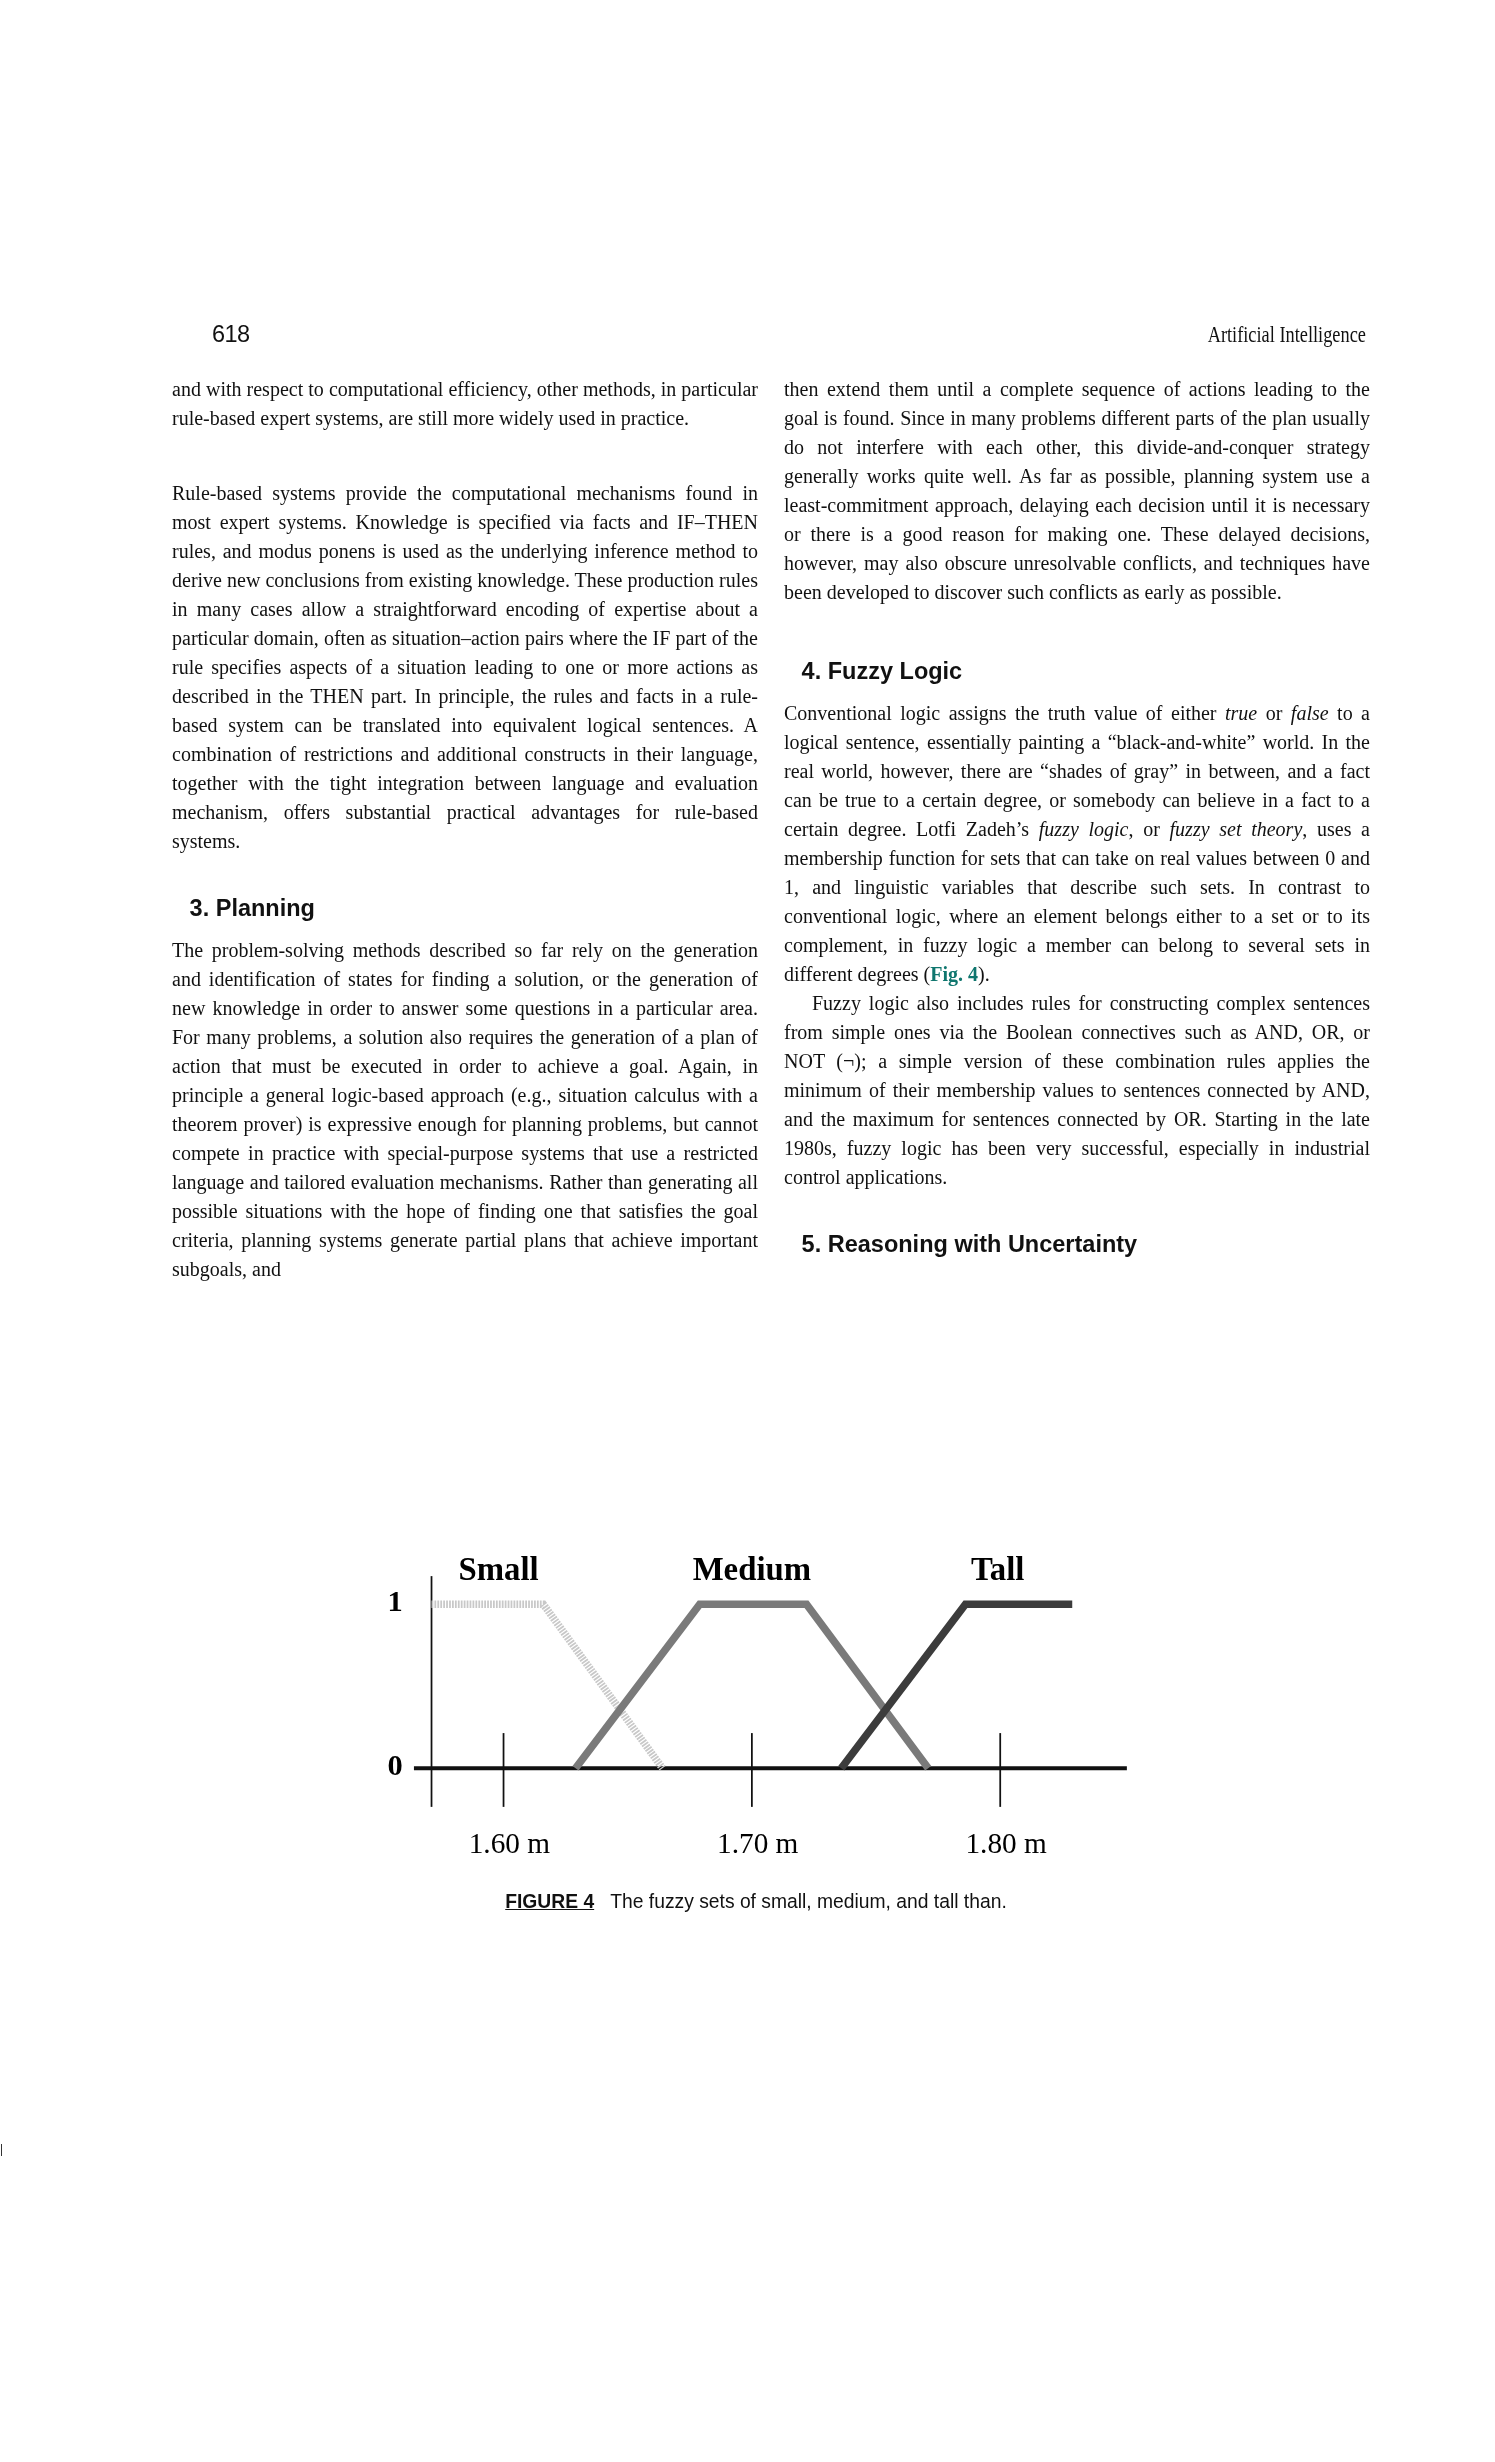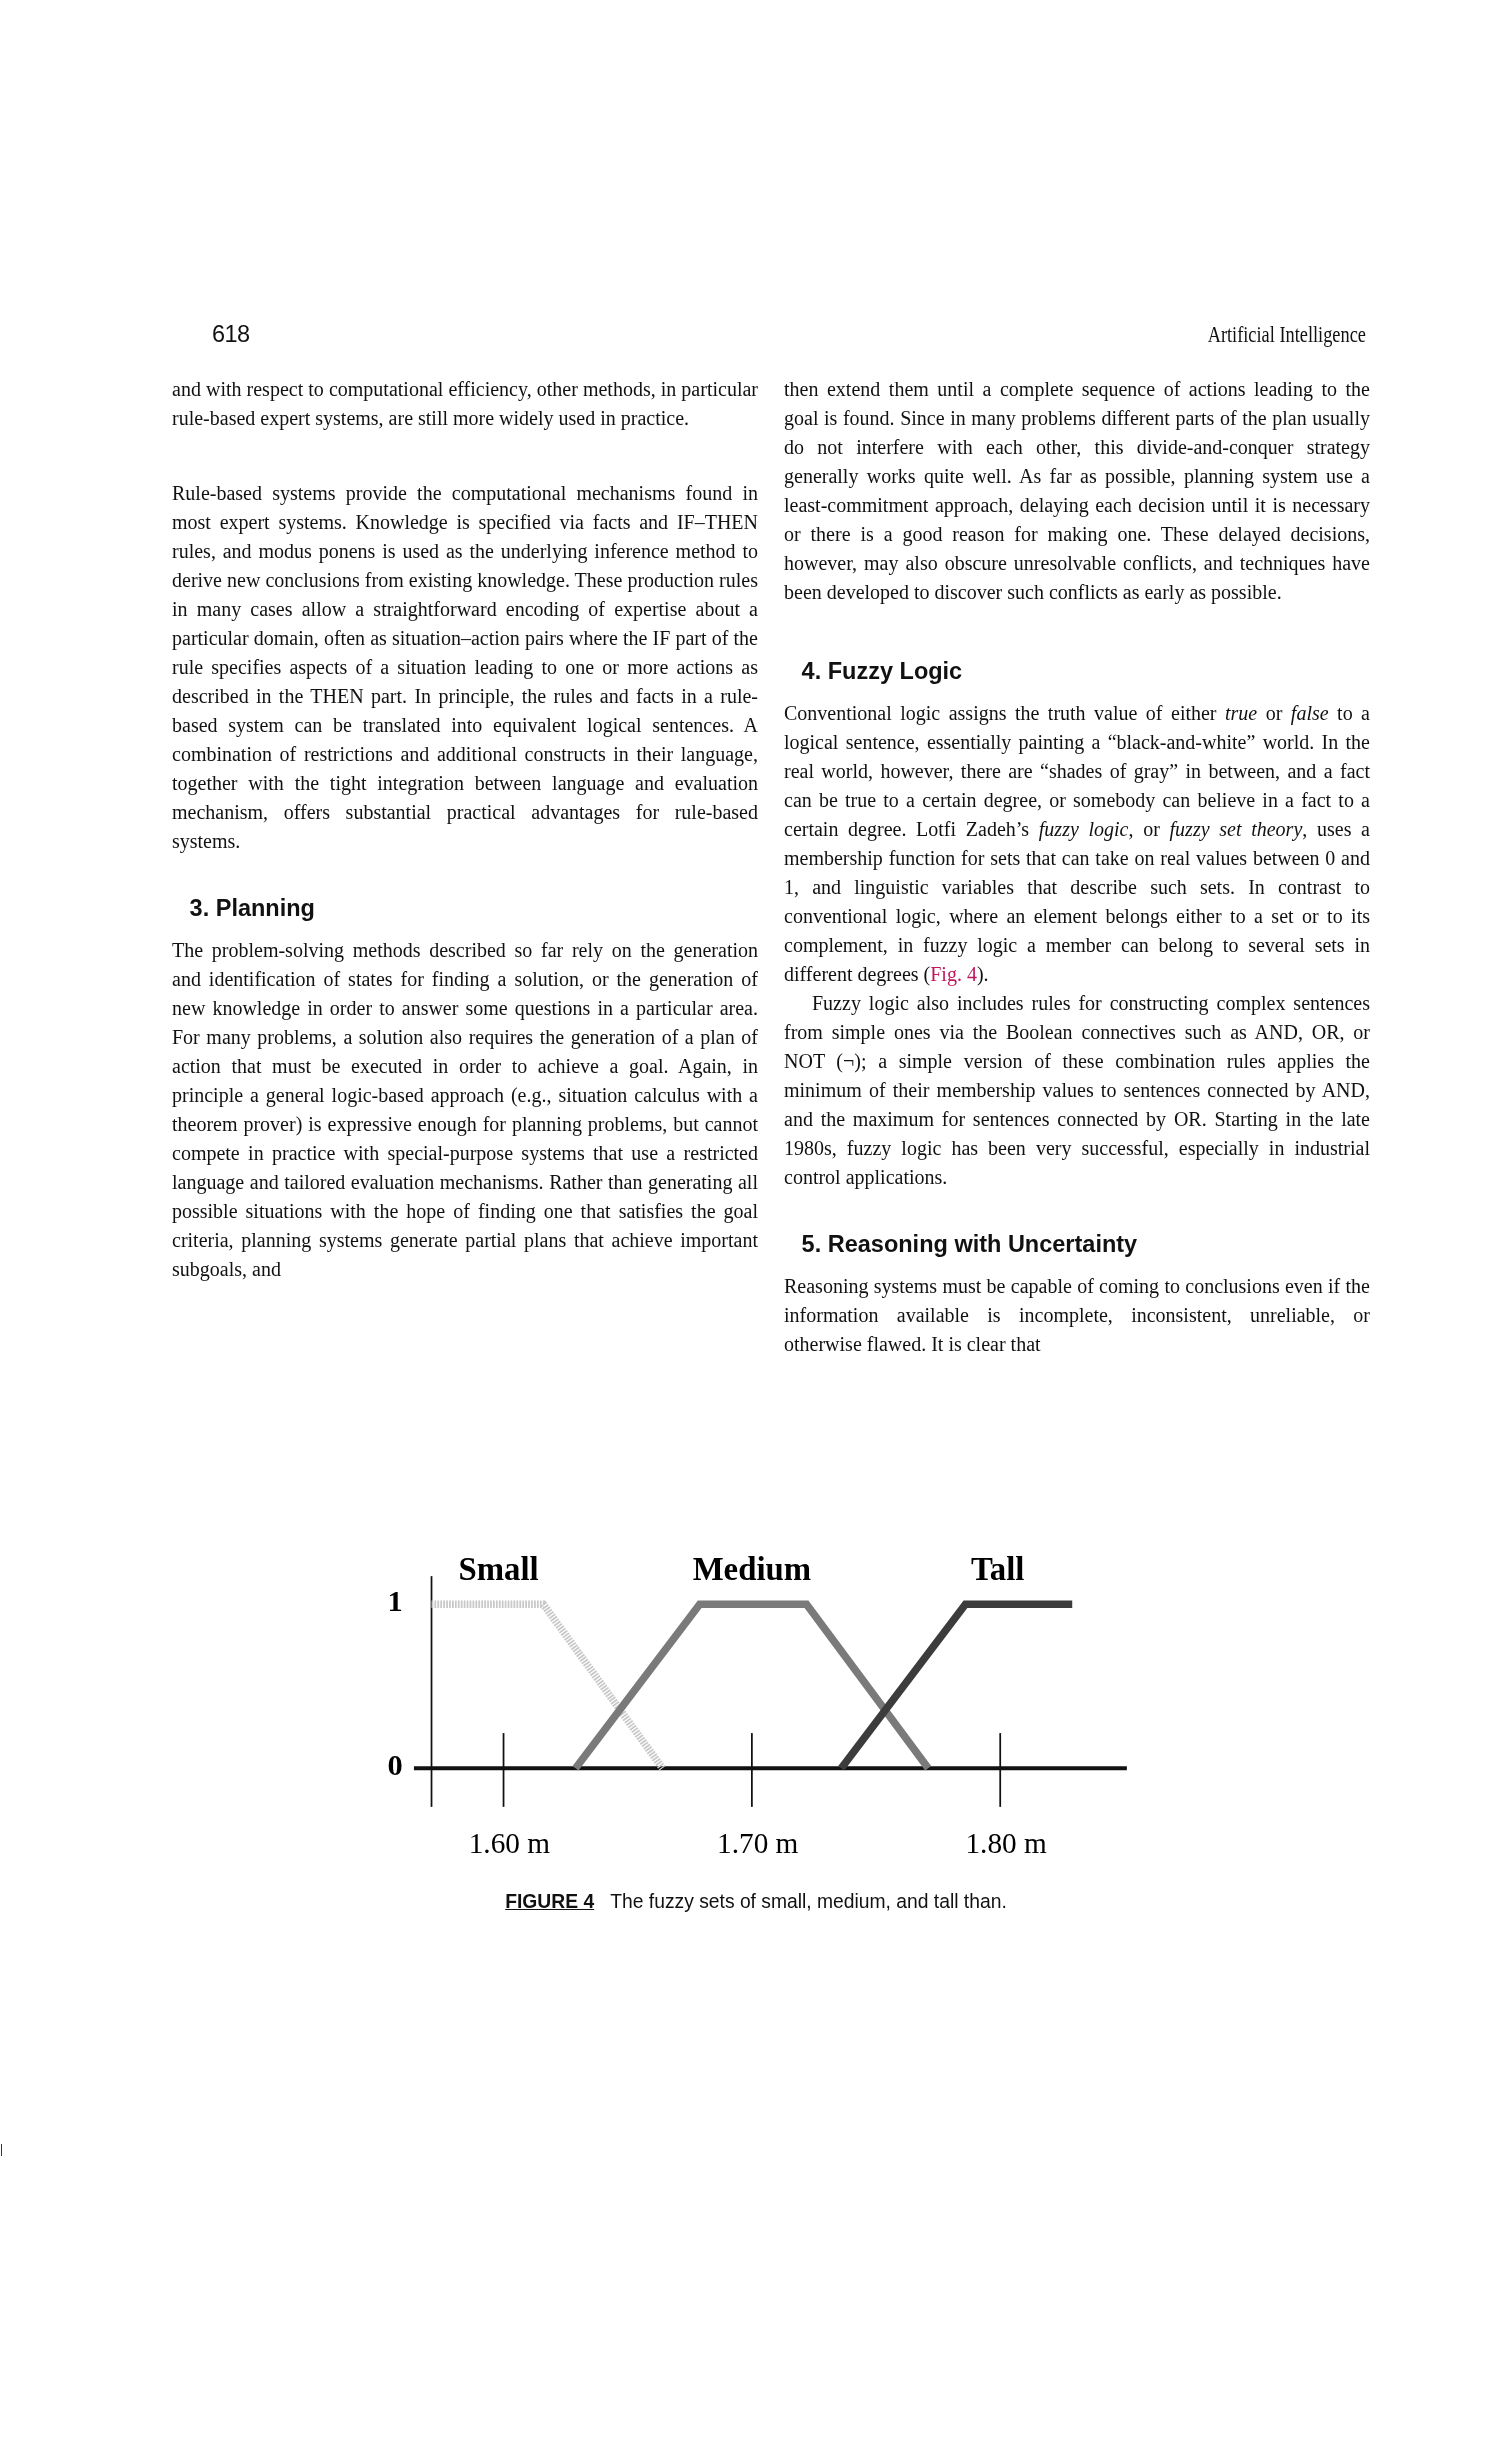--- a/index.html
+++ b/index.html
@@ -9,21 +9,21 @@
   #page-number { left: 172px; font-family: "Liberation Sans", sans-serif; letter-spacing: -0.6px; margin-left: 40px; }
   #running-title { right: 129px; font-family: "Liberation Serif", serif; transform: scaleX(0.78); transform-origin: right center; }
 
   .column { position: absolute; top: 375px; width: 586px; }
   #col-left { left: 172px; }
   #col-right { left: 784px; }
 
   .para { font-family: "Liberation Serif", serif; font-size: 20px; line-height: 29px; text-align: justify; margin: 0; hyphens: manual; }
   .para.indent { text-indent: 28px; }
   .heading { font-family: "Liberation Sans", sans-serif; font-size: 23.5px; margin: 0; padding-left: 17.6px; line-height: 29px; }
-  .xref { color: #be185d; cursor: pointer; }
+  .xref { color: #0f766e; cursor: pointer; font-weight: bold; }
 
   #figure { position: absolute; left: 375px; top: 1548px; width: 762px; height: 387px; }
   #figure svg { position: absolute; left: 0; top: 0; }
   #figure-caption { position: absolute; left: 0; width: 762px; top: 1552px; text-align: center; }
   .caption { font-family: "Liberation Sans", sans-serif; font-size: 19.3px; }
   .caption b { font-weight: bold; text-decoration: underline; }
 
   #margin-mark { position: absolute; left: 0.6px; top: 2144px; width: 1.2px; height: 12.3px; background: #333; }
 </style>
 </head>
@@ -46,21 +46,20 @@
 <div id="col-right" class="column">
   <p class="para">then extend them until a complete sequence of actions leading to the goal is found. Since in many problems dif­ferent parts of the plan usually do not interfere with each other, this divide-and-conquer strategy generally works quite well. As far as possible, planning system use a least-commitment approach, delaying each decision until it is necessary or there is a good reason for making one. These delayed decisions, however, may also obscure unresolv­able conflicts, and techniques have been developed to dis­cover such conflicts as early as possible.</p>
   <div style="height:50px"></div>
   <h2 class="heading">4.  Fuzzy Logic</h2>
   <div style="height:13px"></div>
   <p class="para"><span>Conventional logic assigns the truth value of either </span><i>true</i><span> or </span><i>false</i><span> to a logical sentence, essentially painting a “black-and-white” world. In the real world, however, there are “shades of gray” in between, and a fact can be true to a certain degree, or somebody can believe in a fact to a certain degree. Lotfi Zadeh’s </span><i>fuzzy logic</i><span>, or </span><i>fuzzy set theory</i><span>, uses a membership function for sets that can take on real values between 0 and 1, and linguistic variables that describe such sets. In contrast to conventional logic, where an element belongs either to a set or to its complement, in fuzzy logic a member can belong to several sets in different degrees (</span><a class="xref">Fig. 4</a><span>).</span></p>
   <p class="para indent">Fuzzy logic also includes rules for constructing com­plex sentences from simple ones via the Boolean connec­tives such as AND, OR, or NOT (¬); a simple version of these combination rules applies the minimum of their membership values to sentences connected by AND, and the maximum for sentences connected by OR. Starting in the late 1980s, fuzzy logic has been very successful, especially in industrial control applications.</p>
   <div style="height:38px"></div>
   <h2 class="heading">5.  Reasoning with Uncertainty</h2>
   <div style="height:13px"></div>
-  <p class="para">Reasoning systems must be capable of coming to con­clusions even if the information available is incomplete, inconsistent, unreliable, or otherwise flawed. It is clear that</p>
 </div>
 
 <div id="figure">
   <svg id="fuzzy-chart" width="762" height="328" xmlns="http://www.w3.org/2000/svg" viewBox="0 0 1300 560">
       <line x1="66" y1="376" x2="1283.2" y2="376" stroke="#111" stroke-width="7"></line>
       <line x1="96" y1="48" x2="96" y2="442" stroke="#111" stroke-width="3"></line>
       <line x1="218.96000000000058" y1="316" x2="218.96000000000058" y2="442" stroke="#111" stroke-width="3"></line>
       <text x="228.96000000000058" y="521" text-anchor="middle" font-family="Liberation Serif, serif" font-size="50">1.60 m</text>
       <line x1="642.96" y1="316" x2="642.96" y2="442" stroke="#111" stroke-width="3"></line>
       <text x="652.96" y="521" text-anchor="middle" font-family="Liberation Serif, serif" font-size="50">1.70 m</text>

